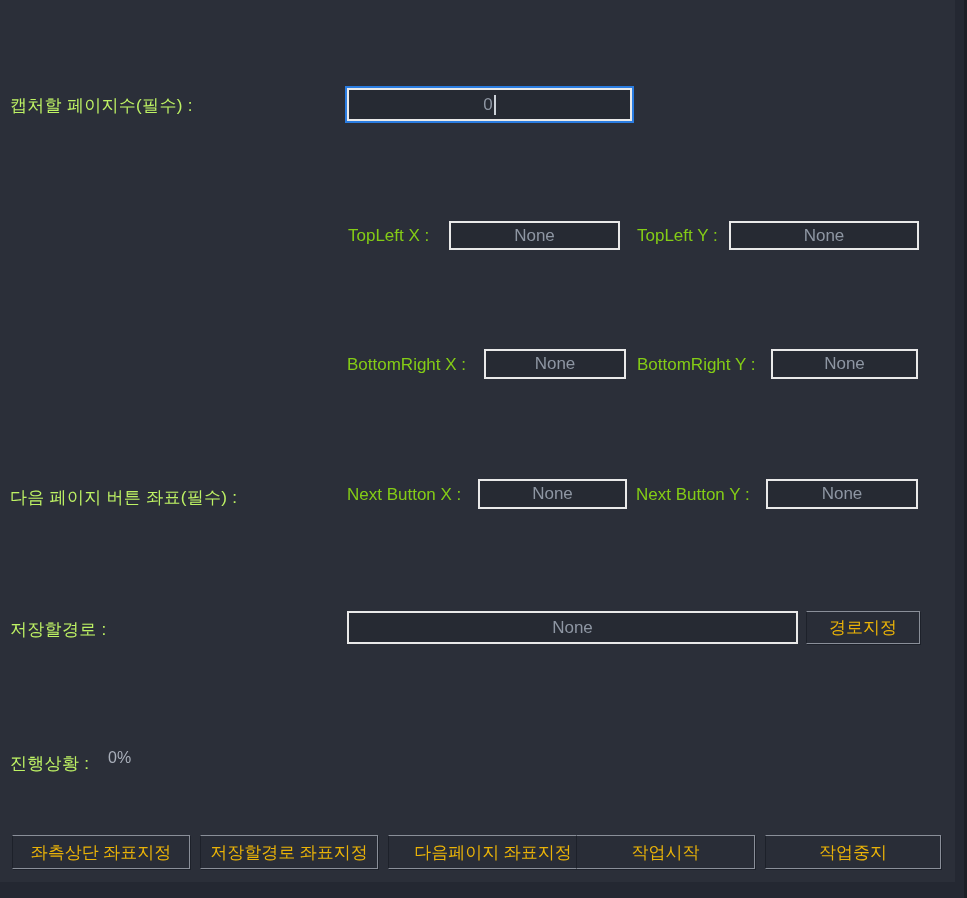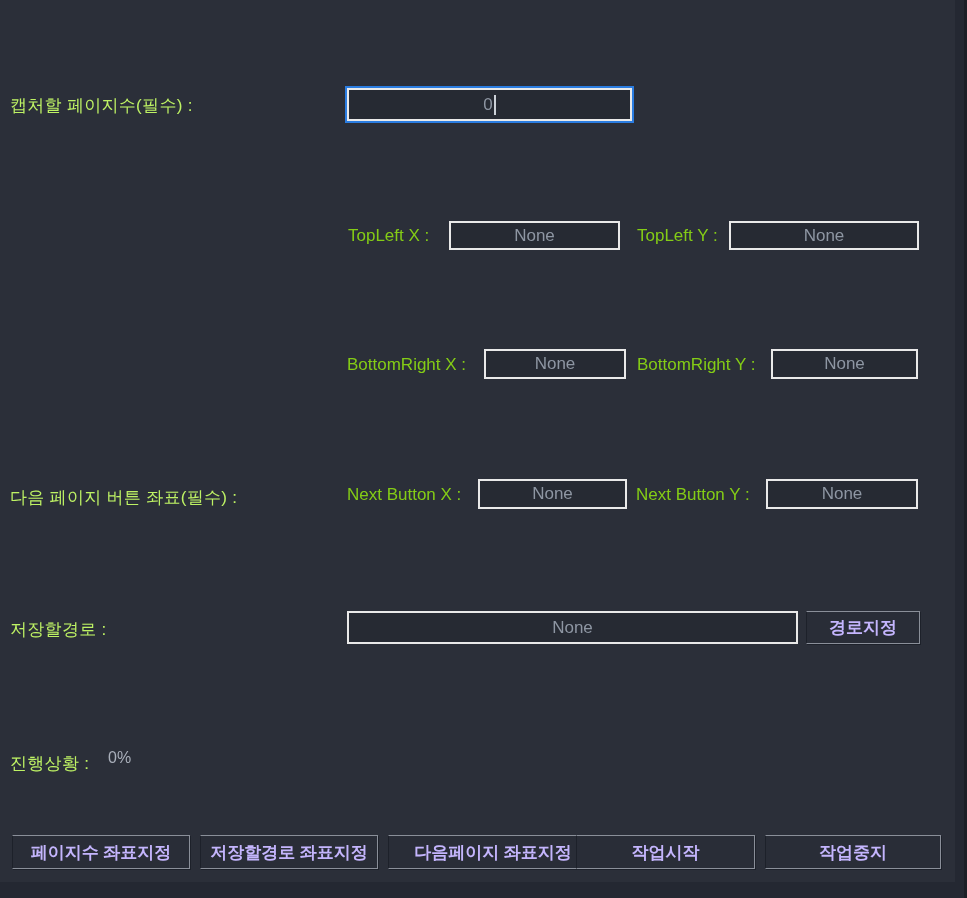--- a/index.html
+++ b/index.html
@@ -36,23 +36,23 @@
   .tinput.focused{outline:2px solid #2b7de1;}
   .caret{
     display:inline-block;width:2px;height:20px;background:#ccd1d8;
     margin-left:1px;vertical-align:middle;
   }
   .btn{
     position:absolute;box-sizing:border-box;
     background:#292d37;
     border:1px solid #8a8f99;border-left-color:#1d212a;
     box-shadow:1px 1px 0 #1d212a;
-    color:#c4b5fd;font-size:17px;
+    color:#eab308;font-size:17px;
     display:flex;align-items:center;justify-content:center;
-    white-space:nowrap;cursor:pointer;font-weight:bold;
+    white-space:nowrap;cursor:pointer;
   }
   .progress-value{
     position:absolute;font-size:16px;color:#a9afba;white-space:nowrap;
   }
 </style>
 </head>
 <body>
 
 <div class="window">
 
@@ -78,21 +78,21 @@
   <span class="flabel" style="left:636px;top:485px">Next Button Y :</span>
   <div class="tinput" style="left:766px;top:479px;width:152px;height:30px">None</div>
 
   <span class="klabel" style="left:10px;top:618px">저장할경로 :</span>
   <div class="tinput" style="left:347px;top:611px;width:451px;height:33px">None</div>
   <div class="btn" style="left:806px;top:611px;width:114px;height:33px">경로지정</div>
 
   <span class="klabel" style="left:10px;top:752px">진행상황 :</span>
   <span class="progress-value" style="left:108px;top:749px">0%</span>
 
-  <div class="btn" style="left:12px;top:835px;width:178px;height:34px">페이지수 좌표지정</div>
+  <div class="btn" style="left:12px;top:835px;width:178px;height:34px">좌측상단 좌표지정</div>
   <div class="btn" style="left:200px;top:835px;width:178px;height:34px">저장할경로 좌표지정</div>
   <div class="btn" style="left:388px;top:835px;width:210px;height:34px">다음페이지 좌표지정</div>
   <div class="btn" style="left:576px;top:835px;width:179px;height:34px">작업시작</div>
   <div class="btn" style="left:765px;top:835px;width:176px;height:34px">작업중지</div>
 
   <div class="edge-bottom"></div>
   <div class="edge-right"></div>
 
 </div>
 

